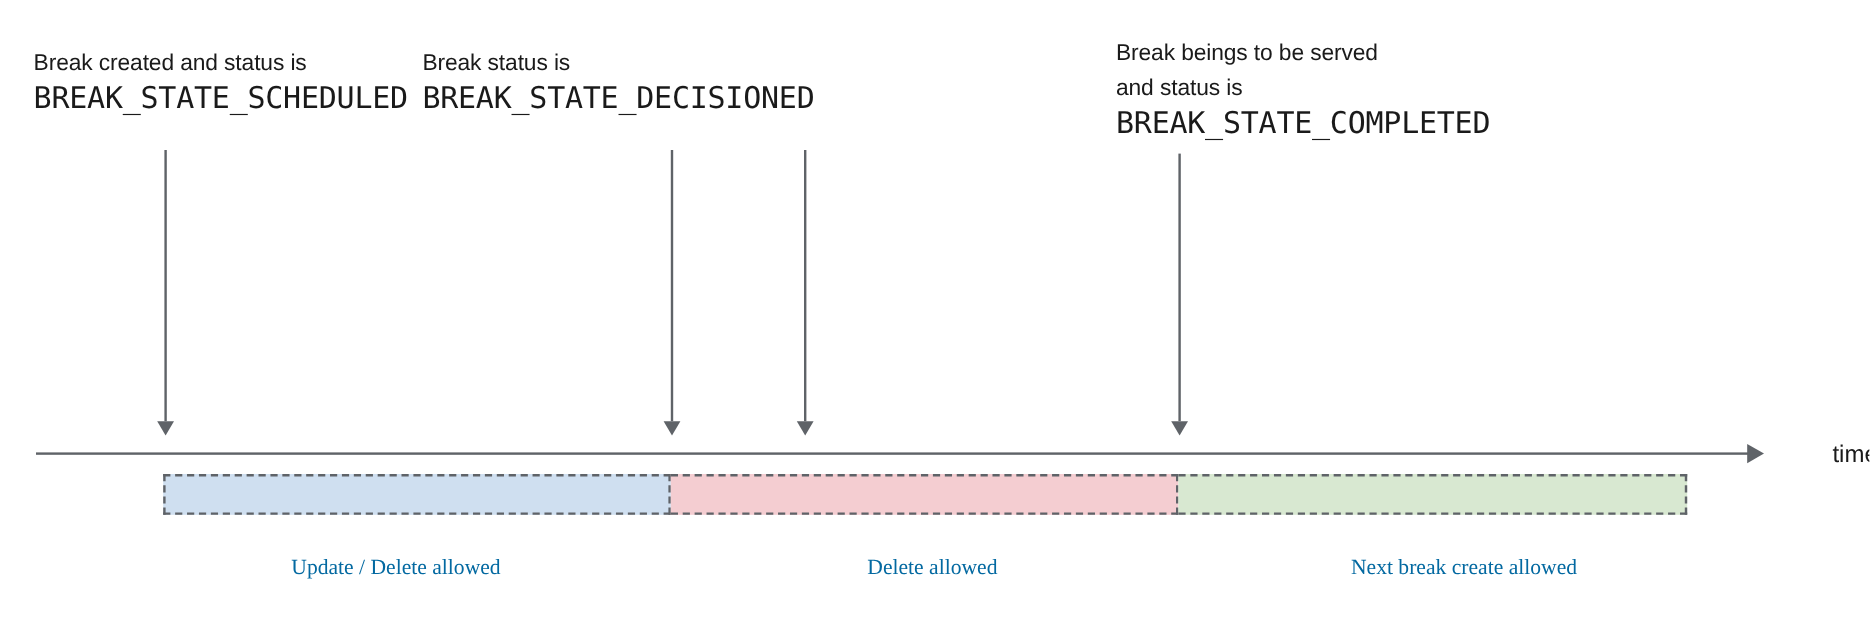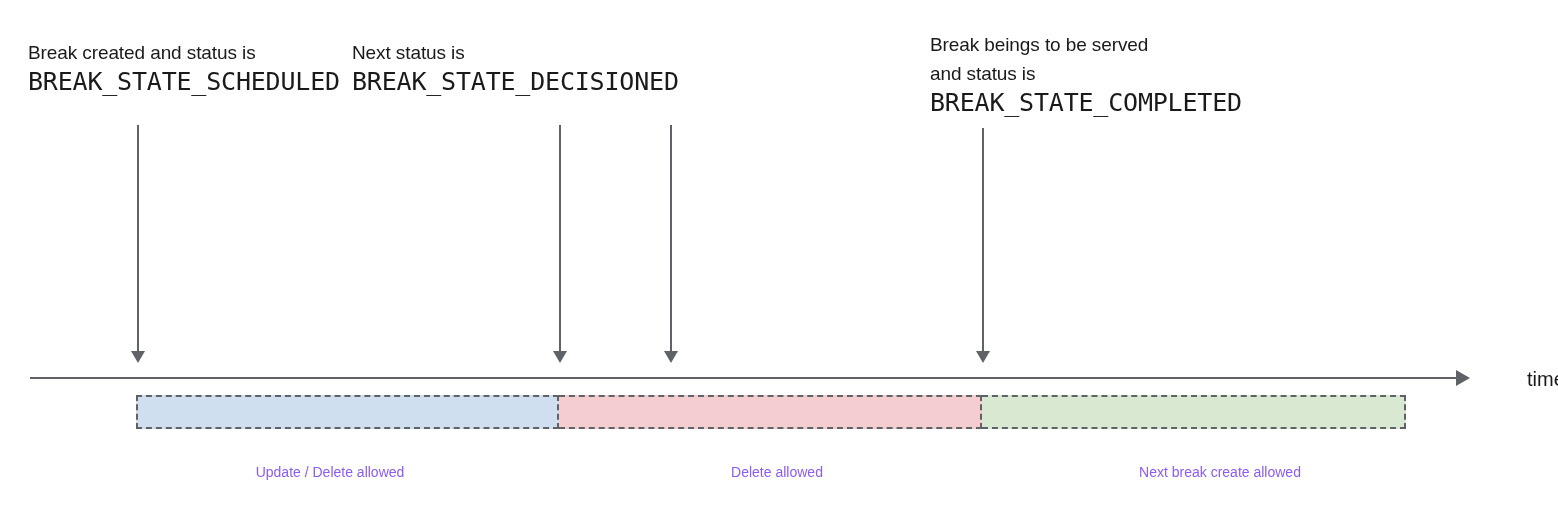--- a/index.html
+++ b/index.html
@@ -77,42 +77,42 @@
     top: 395px;
     height: 34px;
     box-sizing: border-box;
     border: 2px dashed #5f6368;
   }
   .seg.mid { border-left: none; }
   .seg.last { border-left: none; }
 
   .caption {
     position: absolute;
-    font-size: 14px;
+    font-size: 18px;
     line-height: 19px;
-    color: #8b5cf6;
-    font-family: Liberation Sans, sans-serif;
+    color: #0369a1;
+    font-family: Liberation Serif, serif;
     white-space: nowrap;
     transform: translateX(-50%);
   }
 </style>
 </head>
 <body>
 
 <div id="canvas">
 
   <div class="anno" style="left:28px; top:38px;">
     <span class="anno-line sans">Break created and status is</span>
     <span class="anno-line mono">BREAK_STATE_SCHEDULED</span>
   </div>
   <div class="vline" style="left:137px; top:125px; height:226px;"></div>
   <div class="vhead" style="left:131px; top:351px;"></div>
 
   <div class="anno" style="left:352px; top:38px;">
-    <span class="anno-line sans">Next status is</span>
+    <span class="anno-line sans">Break status is</span>
     <span class="anno-line mono">BREAK_STATE_DECISIONED</span>
   </div>
   <div class="vline" style="left:559px; top:125px; height:226px;"></div>
   <div class="vhead" style="left:553px; top:351px;"></div>
 
   <div class="vline" style="left:670px; top:125px; height:226px;"></div>
   <div class="vhead" style="left:664px; top:351px;"></div>
 
   <div class="anno" style="left:930px; top:30px;">
     <span class="anno-line sans">Break beings to be served</span>

